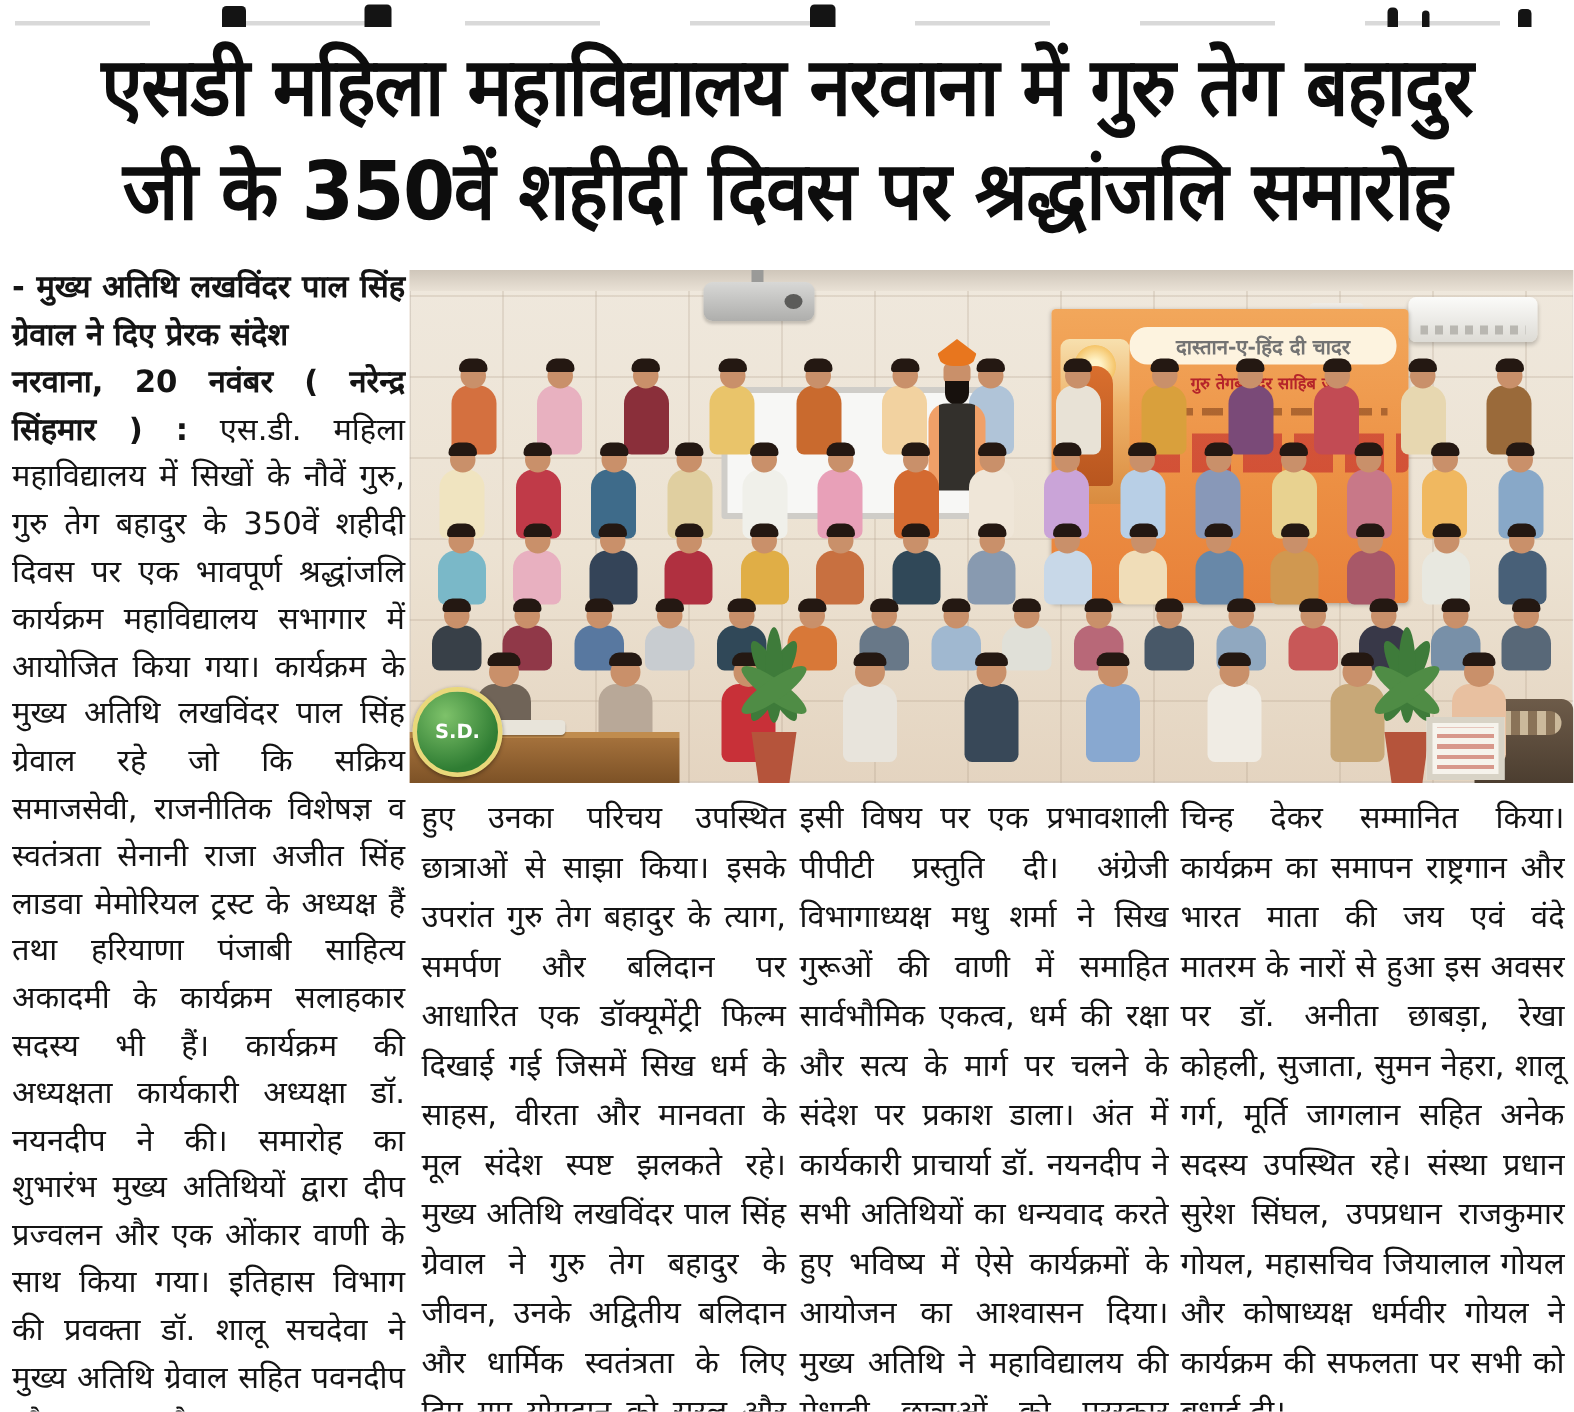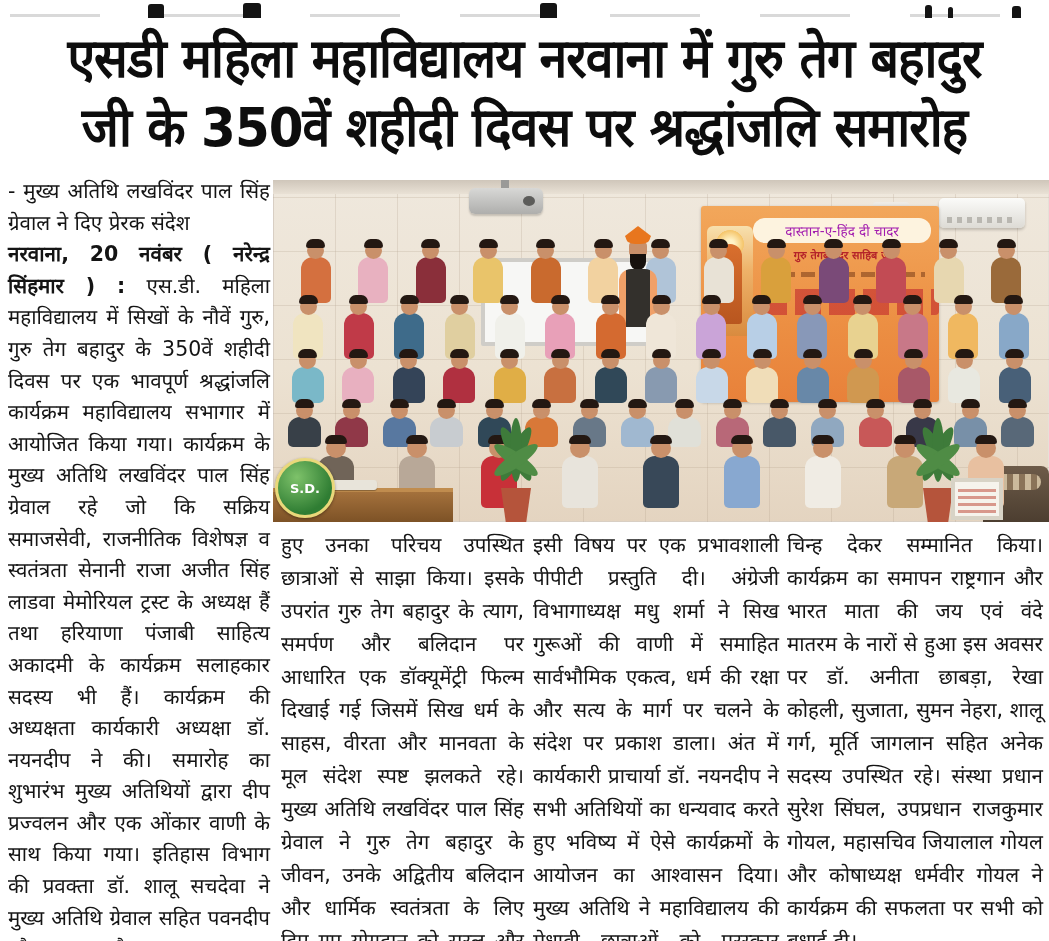--- a/index.html
+++ b/index.html
@@ -23,21 +23,21 @@
     letter-spacing:-1px;transform:scaleY(1.08);transform-origin:top center;
   }
   
   .col{position:absolute;text-align:justify;font-size:20.5px;color:#141414;}
   .col p{margin:0;}
   .col1{left:8px;top:176px;width:262px;line-height:31.6px;}
   .cols-bottom{top:529px;height:412px;line-height:33px;}
   .col2{left:281px;width:243px;}
   .col3{left:533px;width:246px;}
   .col4{left:787px;width:256px;}
-  .byline{font-weight:normal;}
+  .byline{font-weight:bold;}
   .dateline{font-weight:bold;}
   
   .photo{
     position:absolute;left:273px;top:180px;width:776px;height:342px;
     background:
       linear-gradient(180deg,#efe8dd 0%,#ece2d2 55%,#e4d4c0 100%);
     overflow:hidden;box-shadow:0 0 0 1px #e6e0d8 inset;
   }
   .tiles{
     position:absolute;inset:0;
@@ -65,21 +65,21 @@
   
   .banner{
     position:absolute;left:428px;top:26px;width:238px;height:196px;
     background:linear-gradient(180deg,#f2a75b 0%,#ec8f43 60%,#e8813a 100%);
     border-radius:3px;box-shadow:0 1px 3px rgba(0,0,0,.25);
   }
   .banner-titleband{
     margin:12px 8px 4px 52px;background:#fdf3df;border-radius:12px;
     padding:3px 6px;text-align:center;
   }
-  .banner-title{color:#a21caf;font-weight:normal;font-size:13.5px;white-space:nowrap;}
+  .banner-title{color:#737373;font-weight:bold;font-size:13.5px;white-space:nowrap;}
   .banner-sub{margin-top:4px;text-align:center;color:#b5242a;font-weight:bold;font-size:11px;
     padding-left:46px;}
   .banner-smalltext{margin-top:10px;height:5px;margin-left:60px;margin-right:14px;
     background:repeating-linear-gradient(90deg,#8a4a20 0 14px,transparent 14px 20px);opacity:.65;}
   .banner-bigtext{margin-top:12px;margin-left:60px;height:26px;
     background:repeating-linear-gradient(90deg,rgba(193,39,45,.8) 0 26px,transparent 26px 34px);
     border-radius:4px;opacity:.75;}
   .guru-portrait{
     position:absolute;left:6px;top:20px;width:46px;height:110px;
     background:linear-gradient(180deg,#f7e0ae 0%,#eeb269 40%,#d98b3f 100%);

